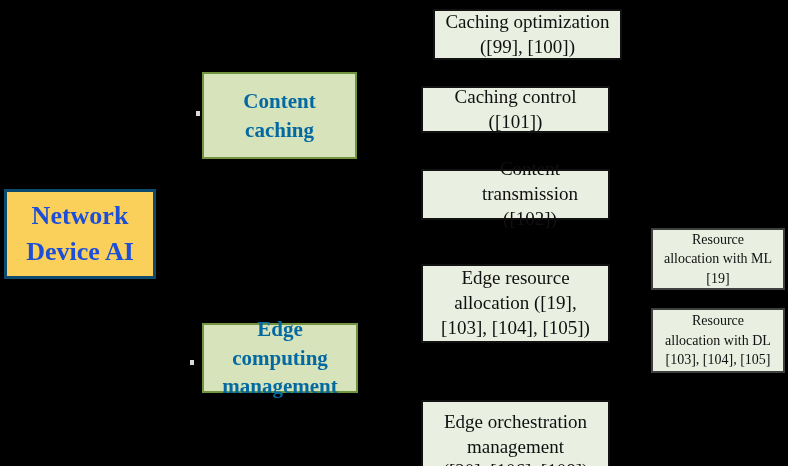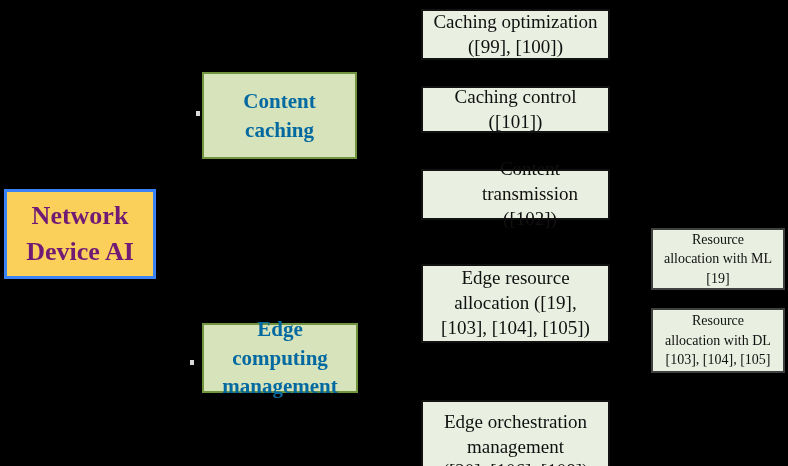--- a/index.html
+++ b/index.html
@@ -24,25 +24,25 @@
     text-align: center;
   }
   .node .label {
     white-space: pre-line;
     width: 100%;
   }
   
   .node-root {
     left: 4px; top: 189px; width: 152px; height: 90px;
     background: #FBD05A;
-    border: 3px solid #3b82f6;
+    border: 3px solid #0c4a6e;
     font-weight: bold;
     font-size: 26px;
     line-height: 1.4;
-    color: #701a75;
+    color: #1d4ed8;
   }
   
   .node-category {
     background: #D7E3BB;
     border: 2px solid #70943F;
     font-weight: bold;
     font-size: 21px;
     line-height: 1.35;
     color: #0369a1;
   }
@@ -50,21 +50,21 @@
   .node-cat-2 { left: 202px; top: 323px; width: 156px; height: 70px; }
   
   .node-topic {
     background: #EAF0E1;
     border: 2px solid #111111;
     font-size: 19px;
     line-height: 1.3;
     color: #101010;
     left: 421px; width: 189px;
   }
-  .node-topic-1 { top: 9px;   height: 51px; }
+  .node-topic-1 { top: 9px;   height: 51px; margin-left: 12px; }
   .node-topic-2 { top: 86px;  height: 47px; }
   .node-topic-3 { top: 169px; height: 51px; padding-left: 29px; }
   .node-topic-4 { top: 264px; height: 79px; }
   .node-topic-5 { top: 369px; height: 94px; margin-top: 31px; }
   
   .node-subtopic {
     background: #EAF0E1;
     border: 2px solid #404040;
     font-size: 14px;
     line-height: 1.4;

